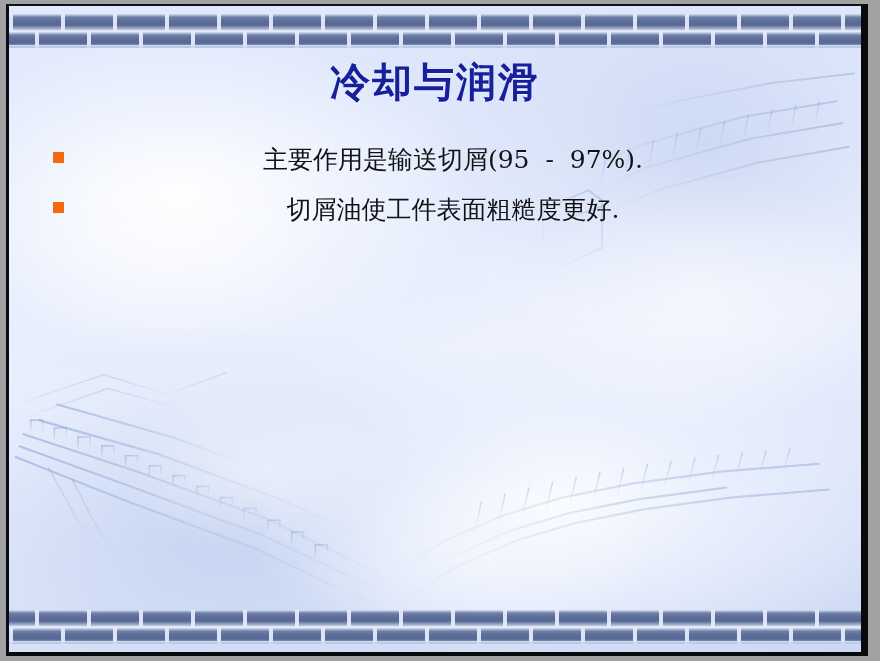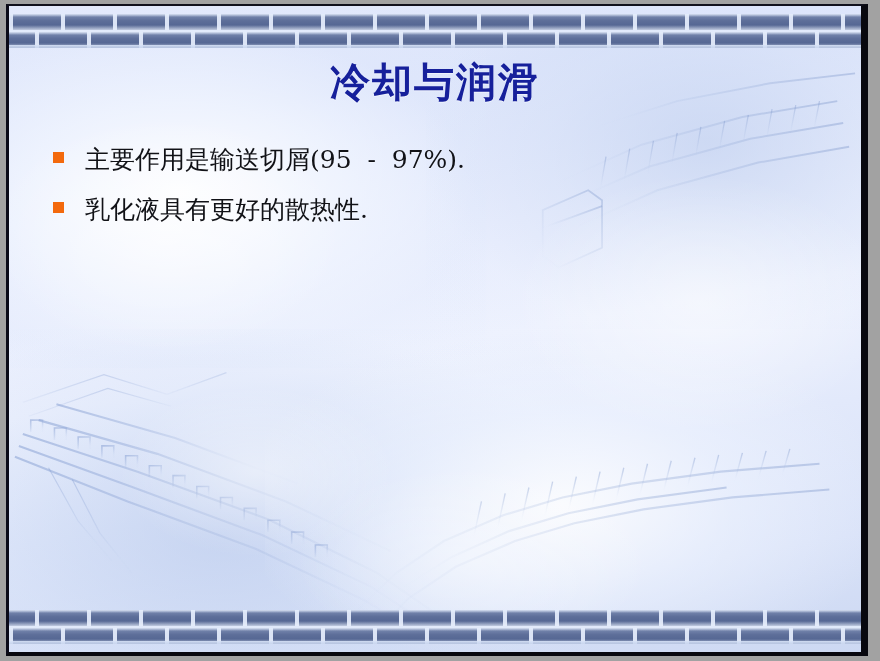--- a/index.html
+++ b/index.html
@@ -183,20 +183,21 @@
     right: 40px;
     margin: 0;
     padding: 0;
     list-style: none;
   }
   .bullet-item {
     display: flex;
     align-items: flex-start;
     margin: 0 0 8px 0;
     min-height: 42px;
+    text-align: center;
   }
   .bullet-marker {
     flex: 0 0 auto;
     width: 11px;
     height: 11px;
     background: #f3690d;
     margin-top: 13px;
     margin-right: 21px;
   }
   .bullet-text {
@@ -361,19 +362,19 @@
 
       <div class="title" style="color: rgb(22, 32, 155);">冷却与润滑</div>
 
       <ul class="bullet-list">
         <li class="bullet-item">
           <span class="bullet-marker" style="background: rgb(243, 105, 13);"></span>
           <span class="bullet-text">主要作用是输送切屑(95  -  97%).</span>
         </li>
         <li class="bullet-item">
           <span class="bullet-marker" style="background: rgb(243, 105, 13);"></span>
-          <span class="bullet-text">乳化液具有更好的散热性.</span>
+          <span class="bullet-text">切屑油使工件表面粗糙度更好.</span>
         </li>
       </ul>
 
     </div>
   </div>
 </div>
 
 </body></html>

